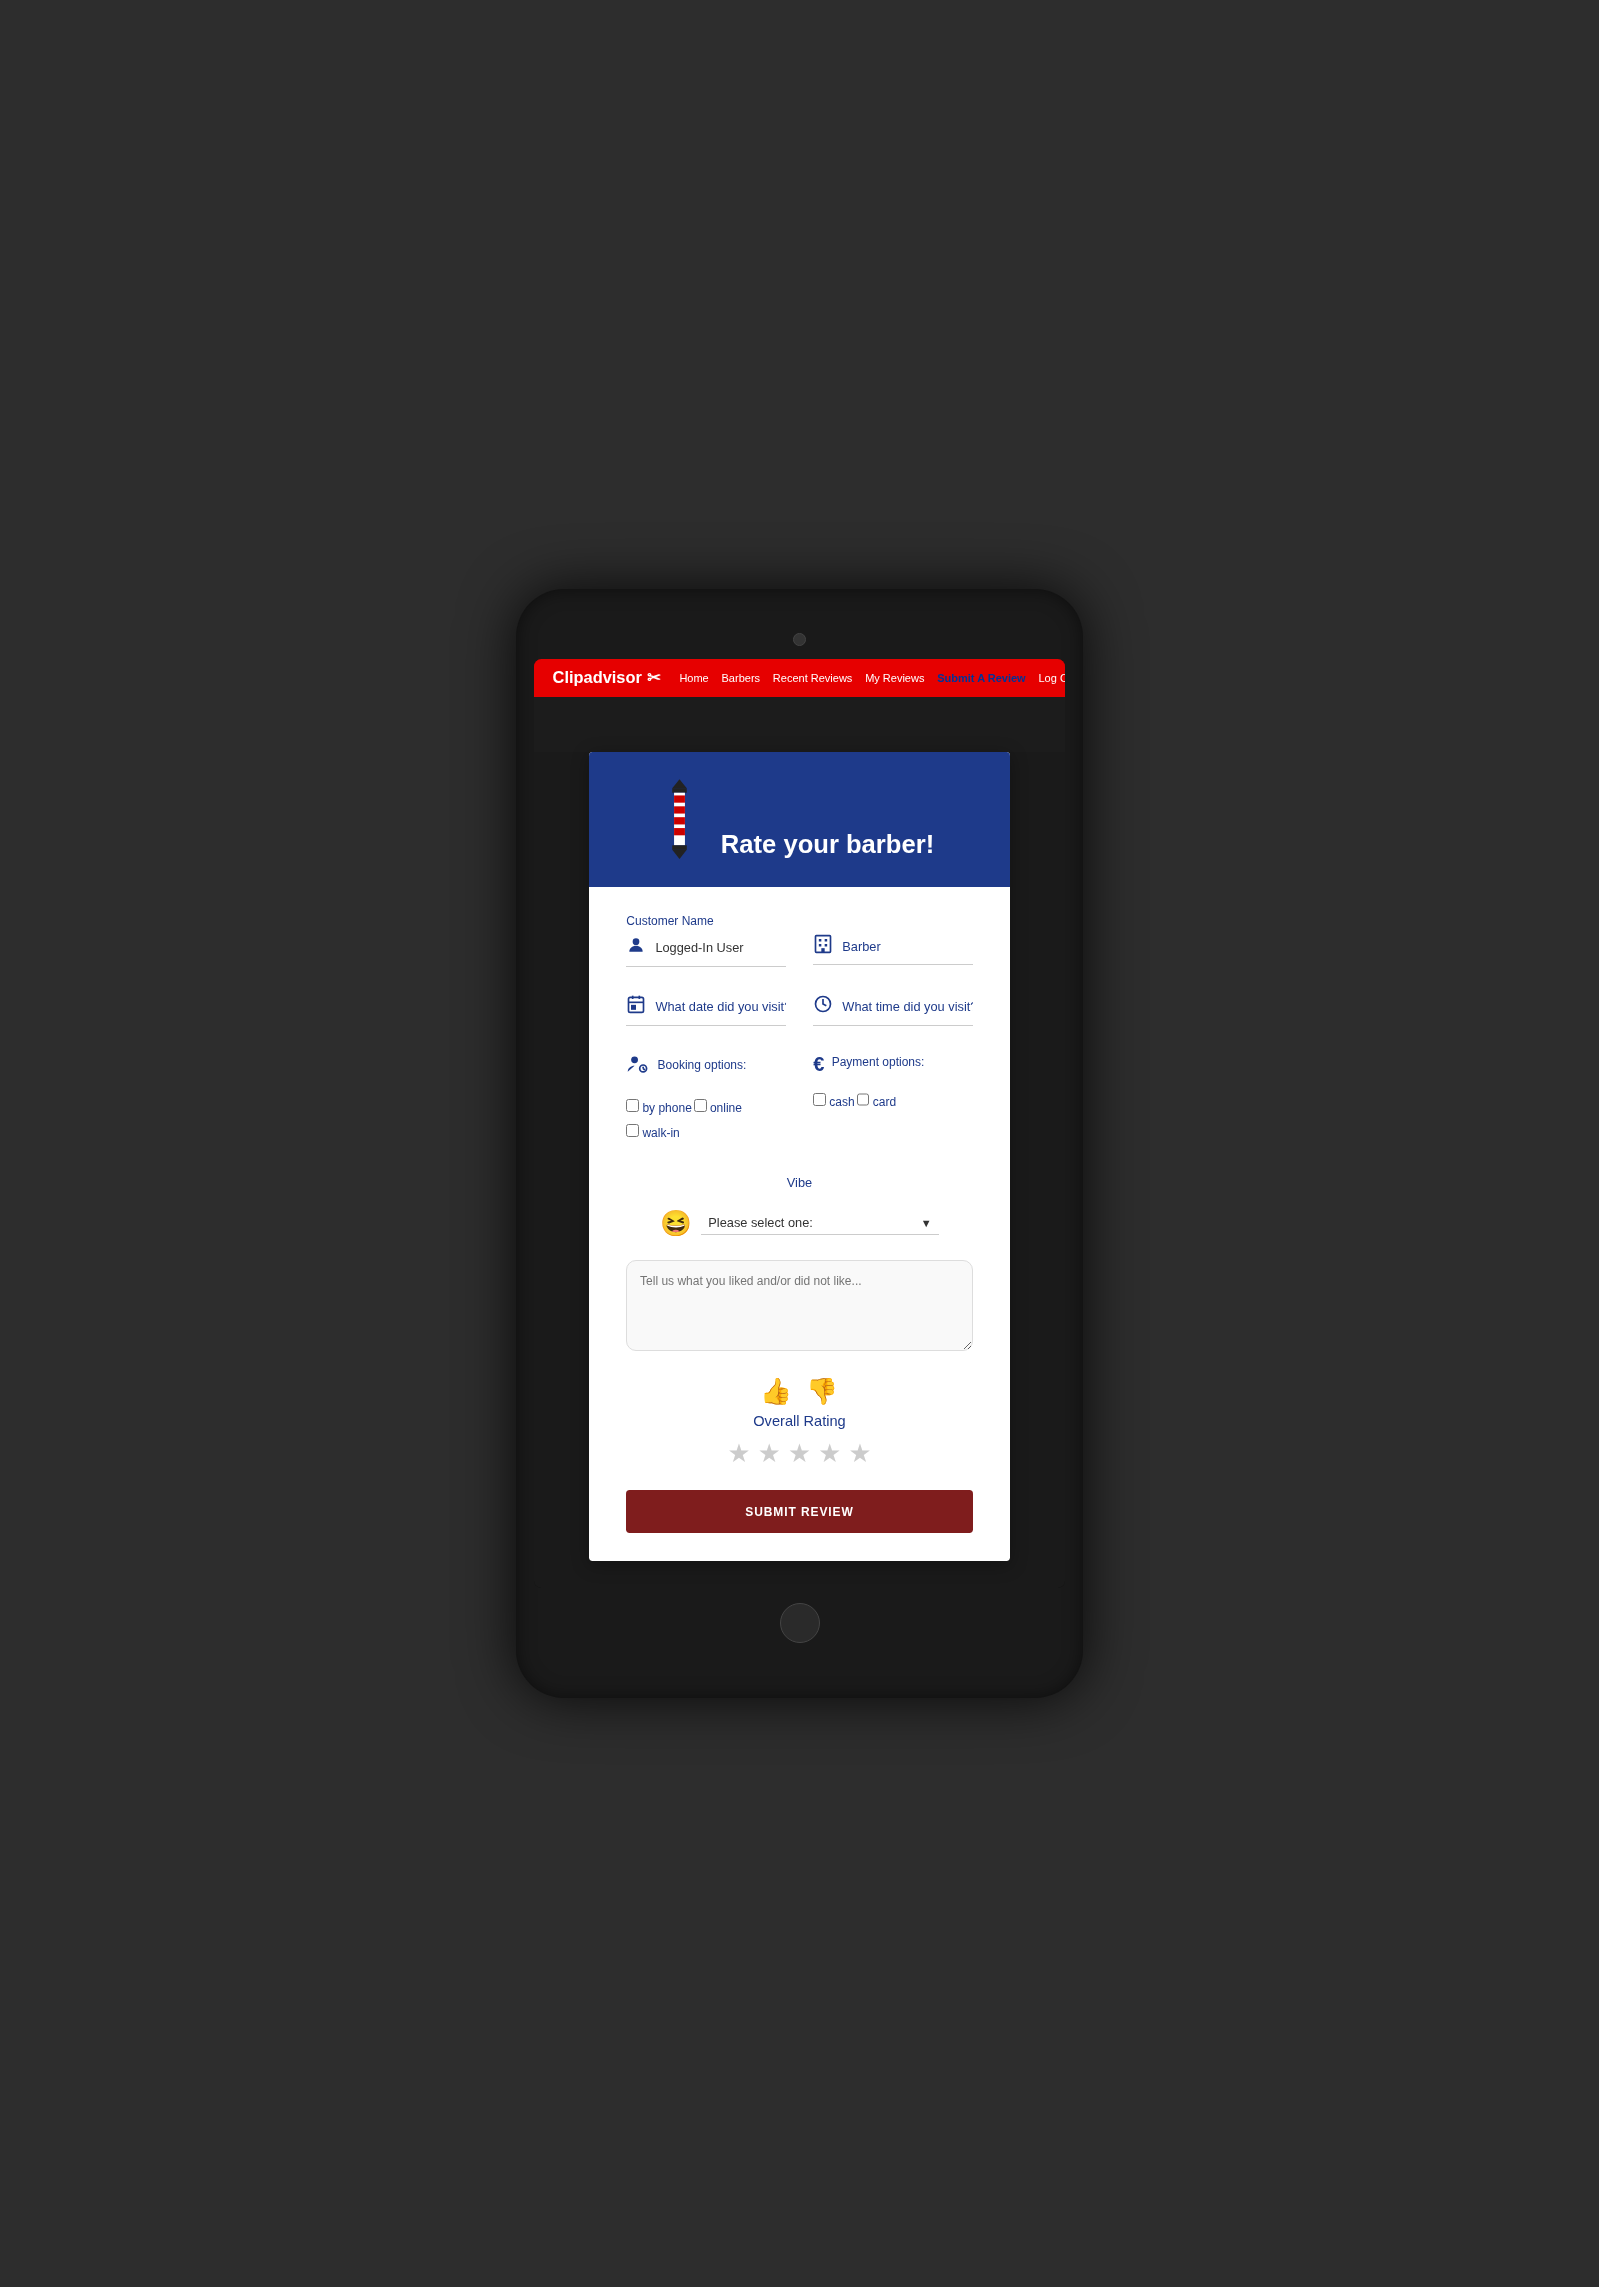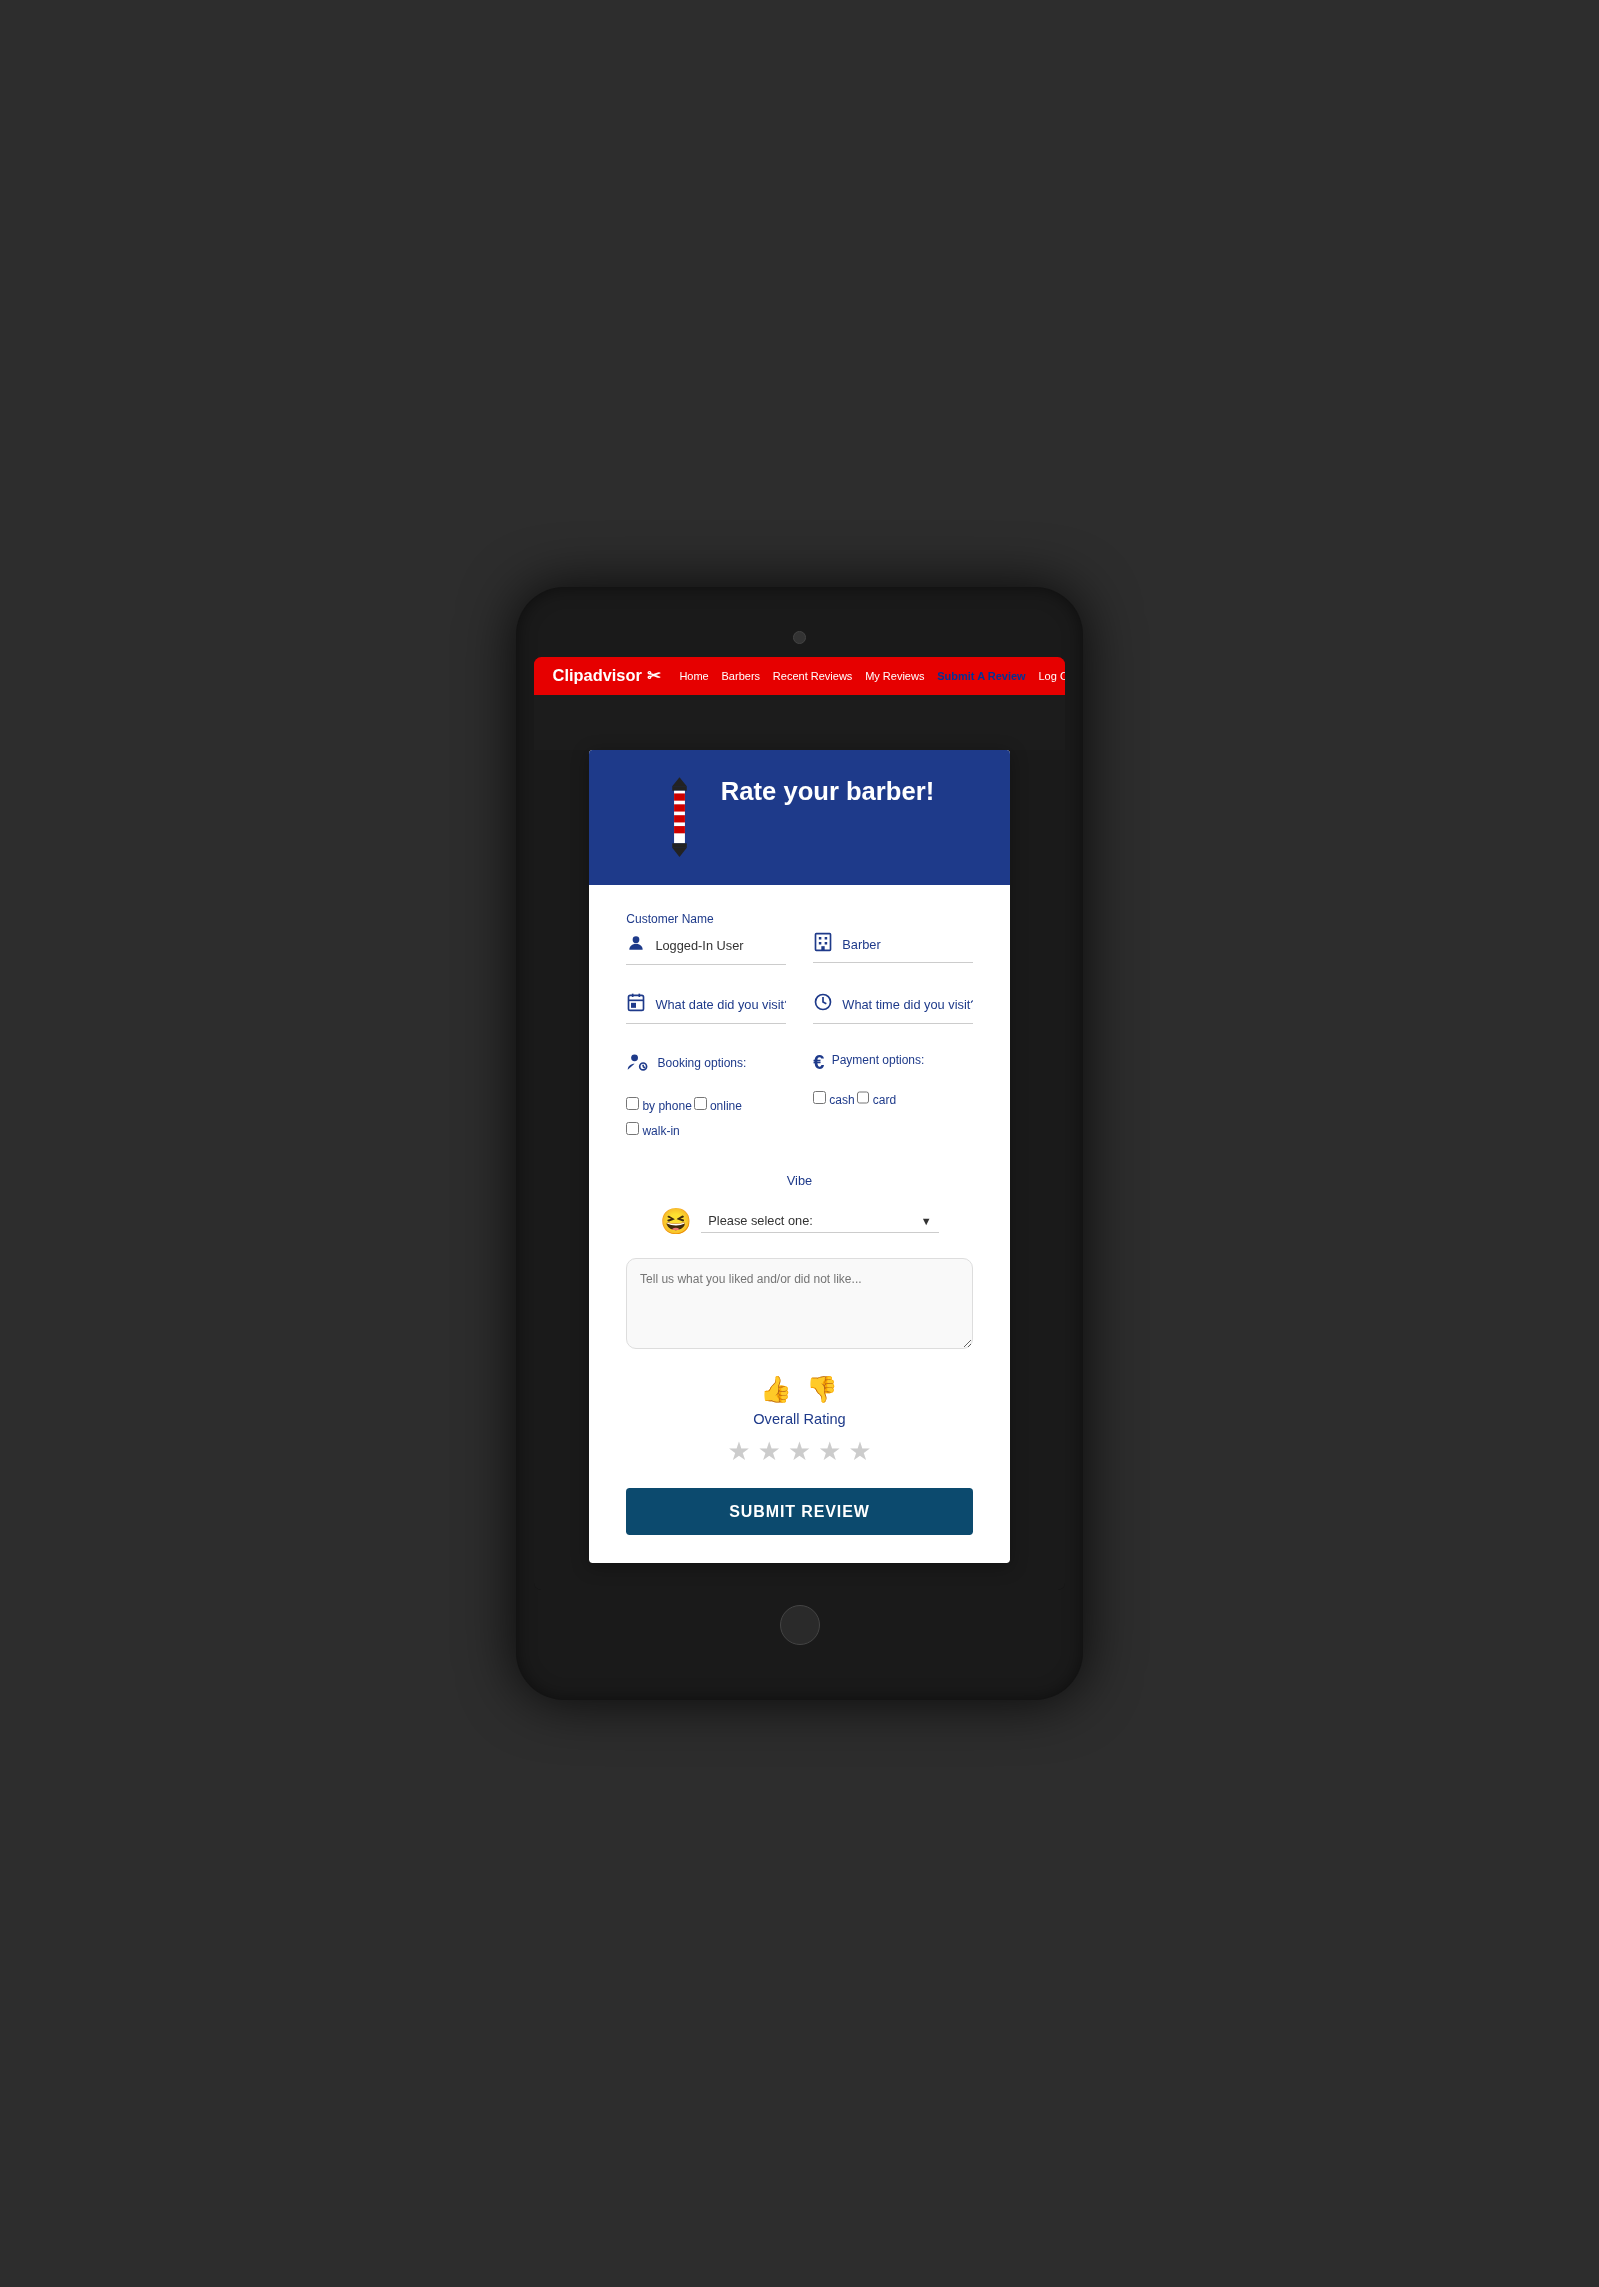--- a/index.html
+++ b/index.html
@@ -117,21 +117,21 @@
       border-radius: 3.7px;
       overflow: hidden;
       box-shadow: 0 3.7px 18.3px rgba(0,0,0,0.3);
     }
 
     
     .form-header {
       background: #1e3a8a;
       padding: 27.4px 18.3px;
       display: flex;
-      align-items: flex-start;
+      align-items: flex-end;
       justify-content: center;
       gap: 27px;
     }
 
     .form-header h1 {
       color: white;
       font-size: 25.6px;
       font-weight: bold;
     }
 
@@ -334,27 +334,27 @@
     }
 
     .star {
       font-size: 25.6px;
       color: #ccc;
       cursor: pointer;
     }
 
     
     .submit-btn {
-      background: #0c4a6e;
+      background: #7f1d1d;
       color: white;
       border: none;
       border-radius: 3.7px;
       padding: 14.6px;
       width: 100%;
-      font-size: 16px;
+      font-size: 12px;
       font-weight: bold;
       letter-spacing: 0.9px;
       cursor: pointer;
       text-transform: uppercase;
     }
 
   </style>
 </head>
 <body>
 

